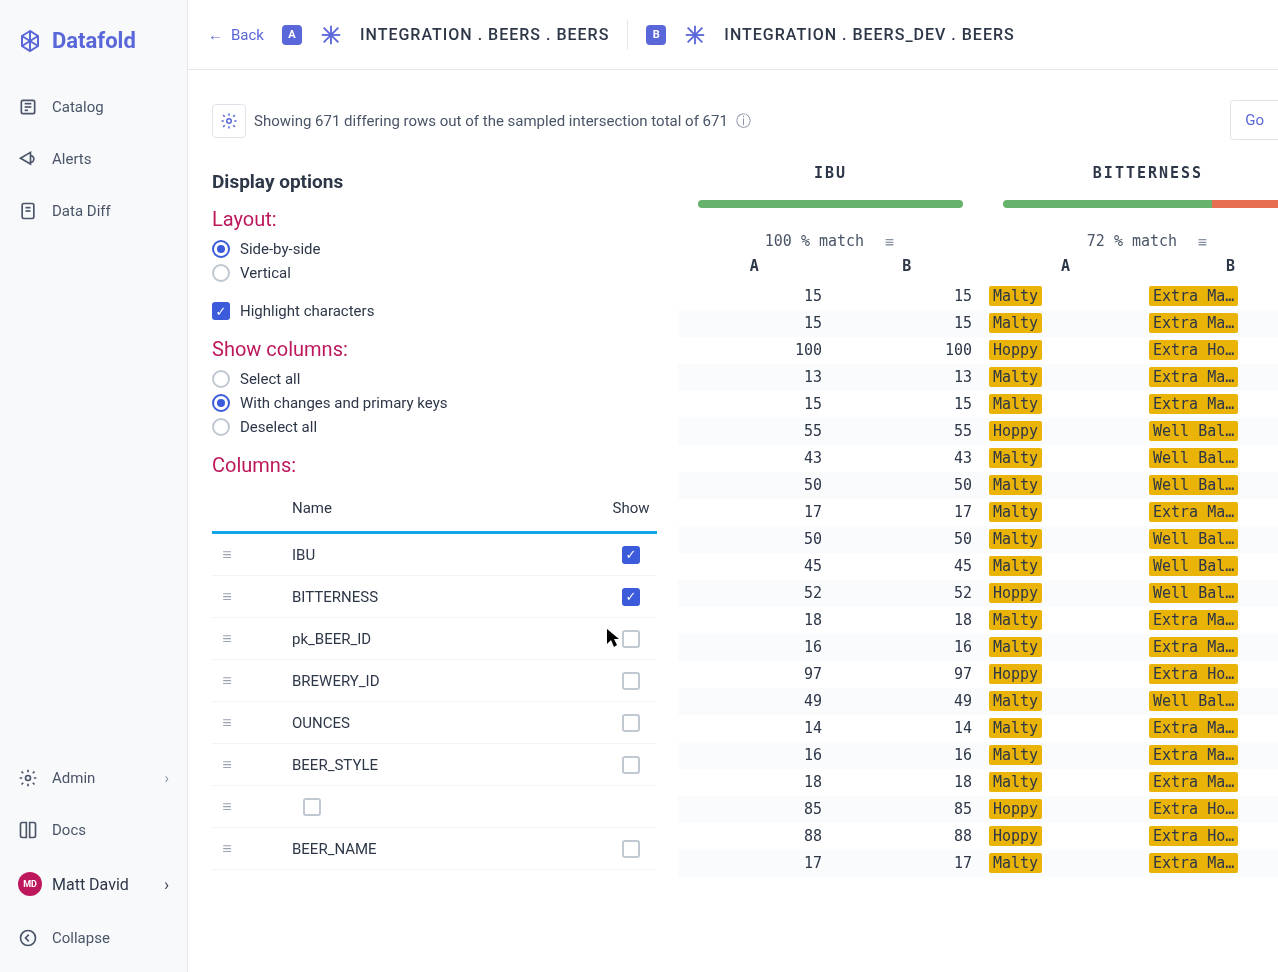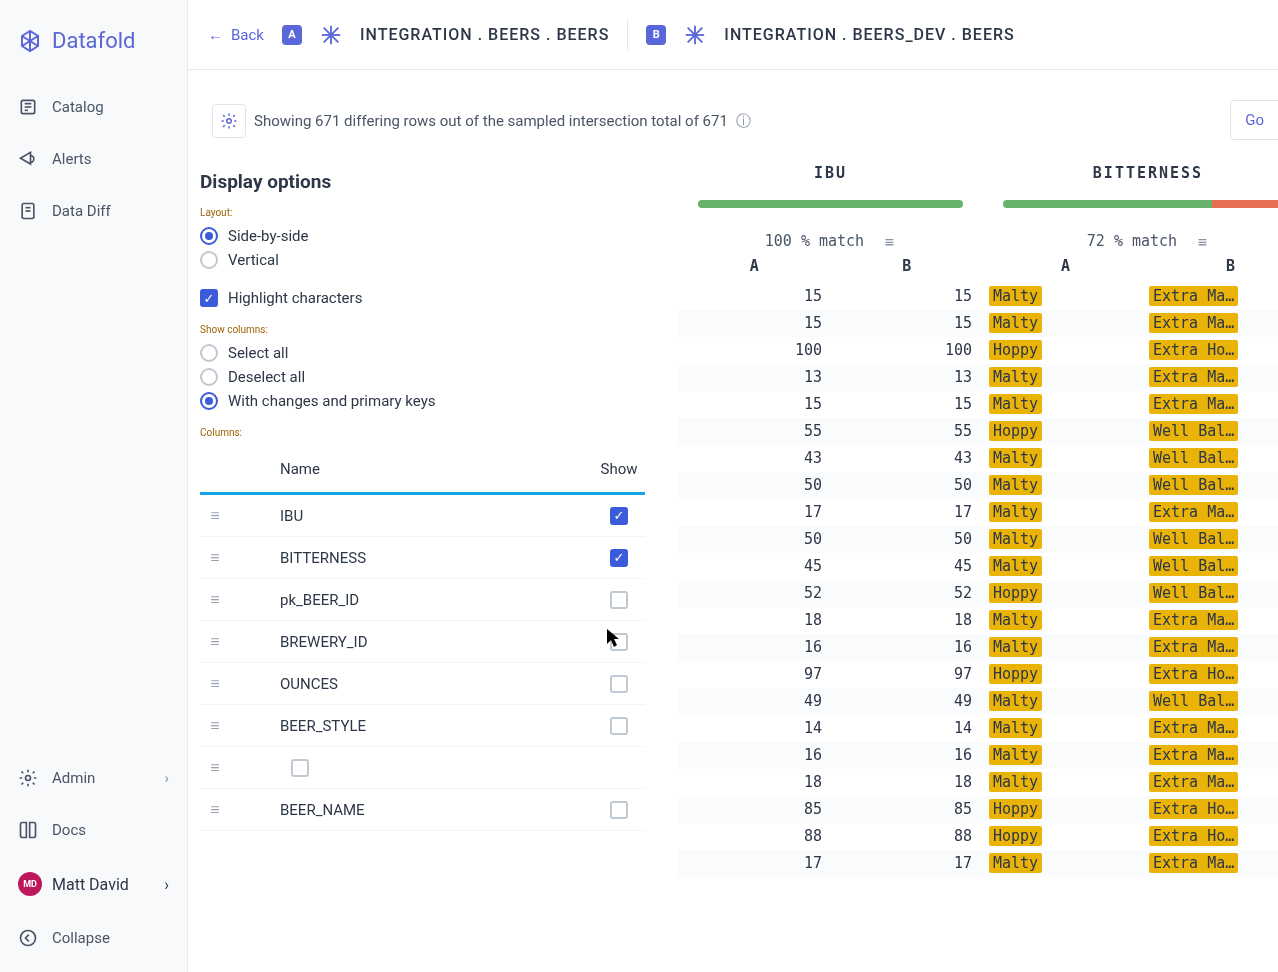--- a/index.html
+++ b/index.html
@@ -28,21 +28,21 @@
     align-items: center;
     padding: 28px 18px 20px 18px;
     gap: 10px;
   }
   .sidebar .logo-row .logo-icon {
     width: 24px; height: 24px;
     color: #5a67d8;
   }
   .sidebar .logo-row .brand {
     font-size: 22px;
-    font-weight: 400;
+    font-weight: 700;
     color: #5a67d8;
   }
   .nav-group { padding: 8px 0; }
   .nav-item {
     display: flex;
     align-items: center;
     padding: 16px 18px;
     gap: 14px;
     cursor: pointer;
     color: #4a5568;
@@ -112,25 +112,25 @@
     border:1px solid #e0e4ea; border-right:none;
     border-radius:4px 0 0 4px;
     background:#fff;
     color:#5a67d8;
     font-size:15px;
     display:flex; align-items:center;
   }
   
   .options {
     position:absolute;
-    left:12px; top:100px;
+    left:24px; top:100px;
     width:445px;
   }
   .options h2 { font-size:19px; font-weight:700; margin-bottom:14px; color:#2d3748;}
-  .sect-label { font-size:10px; color:#a16207; margin-bottom:6px; }
+  .sect-label { font-size:20px; color:#be185d; margin-bottom:6px; }
   .radio-row, .check-row {
     display:flex; align-items:center; gap:10px;
     padding:3px 0;
     font-size:15px; color:#2d3748;
   }
   .radio {
     width:18px; height:18px; border-radius:50%;
     border:2px solid #c0c8d2; position:relative;
     cursor:pointer; flex-shrink:0;
   }
@@ -350,26 +350,26 @@
       <span class="checkbox checked"></span>
       <span>Highlight characters</span>
     </div>
     <div class="gap8"></div>
     <div class="sect-label">Show columns:</div>
     <div class="radio-row">
       <span class="radio"></span>
       <span>Select all</span>
     </div>
     <div class="radio-row">
+      <span class="radio checked"></span>
+      <span>With changes and primary keys</span>
+    </div>
+    <div class="radio-row">
       <span class="radio"></span>
       <span>Deselect all</span>
-    </div>
-    <div class="radio-row">
-      <span class="radio checked"></span>
-      <span>With changes and primary keys</span>
     </div>
     <div class="gap8"></div>
     <div class="sect-label">Columns:</div>
 
     <div class="col-table">
       <div class="ct-head">
         <span class="ct-name-h">Name</span>
         <span class="ct-show">Show</span>
       </div>
       <div id="col-rows">

